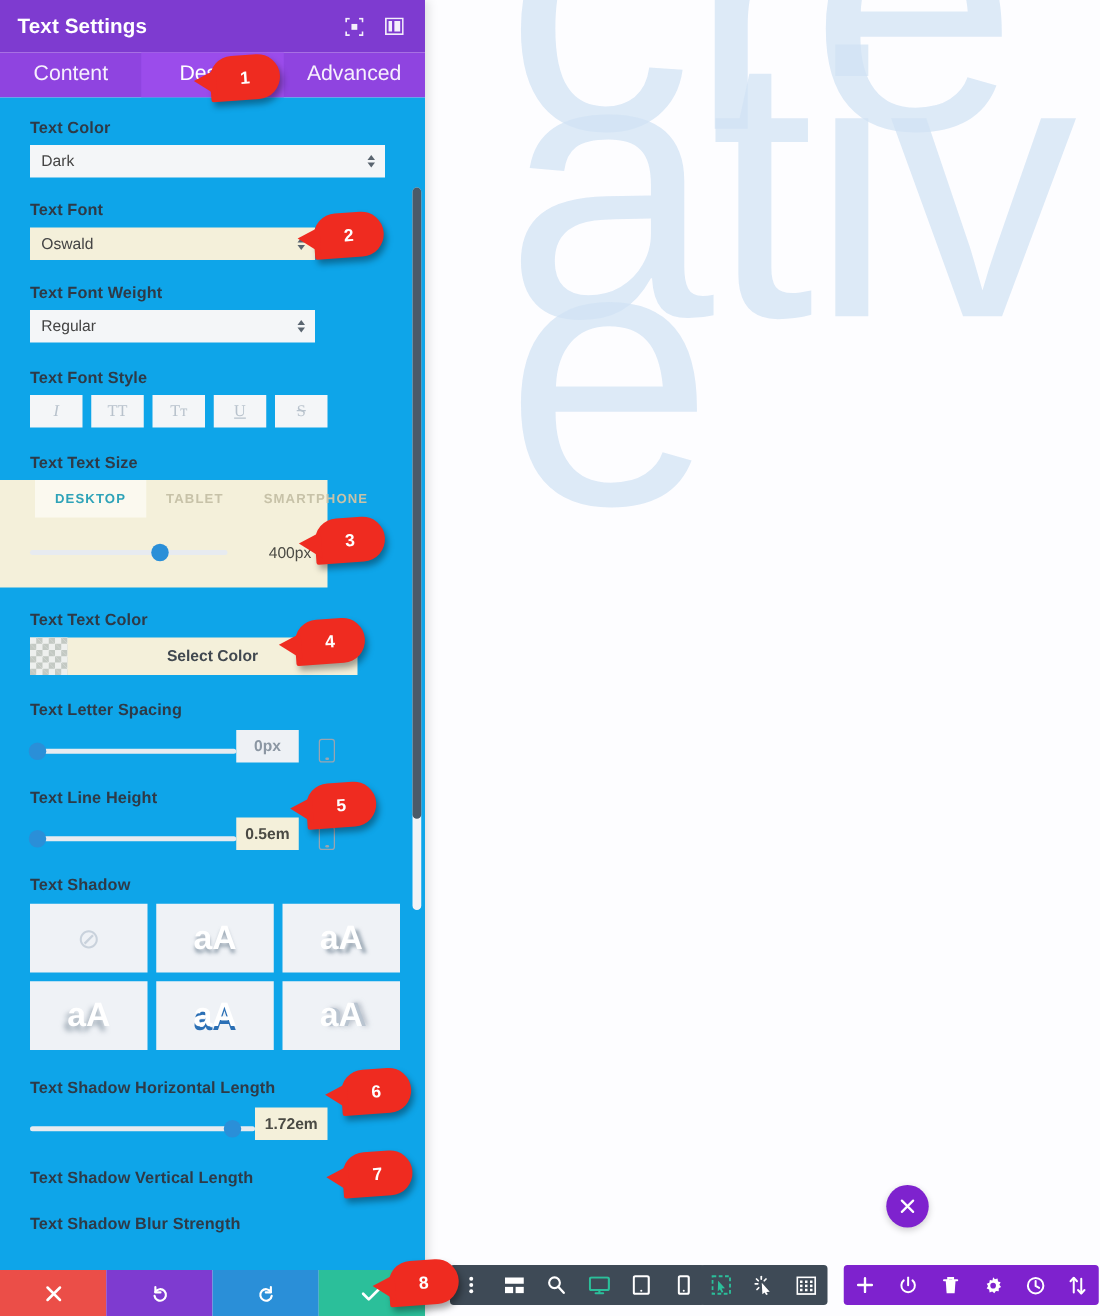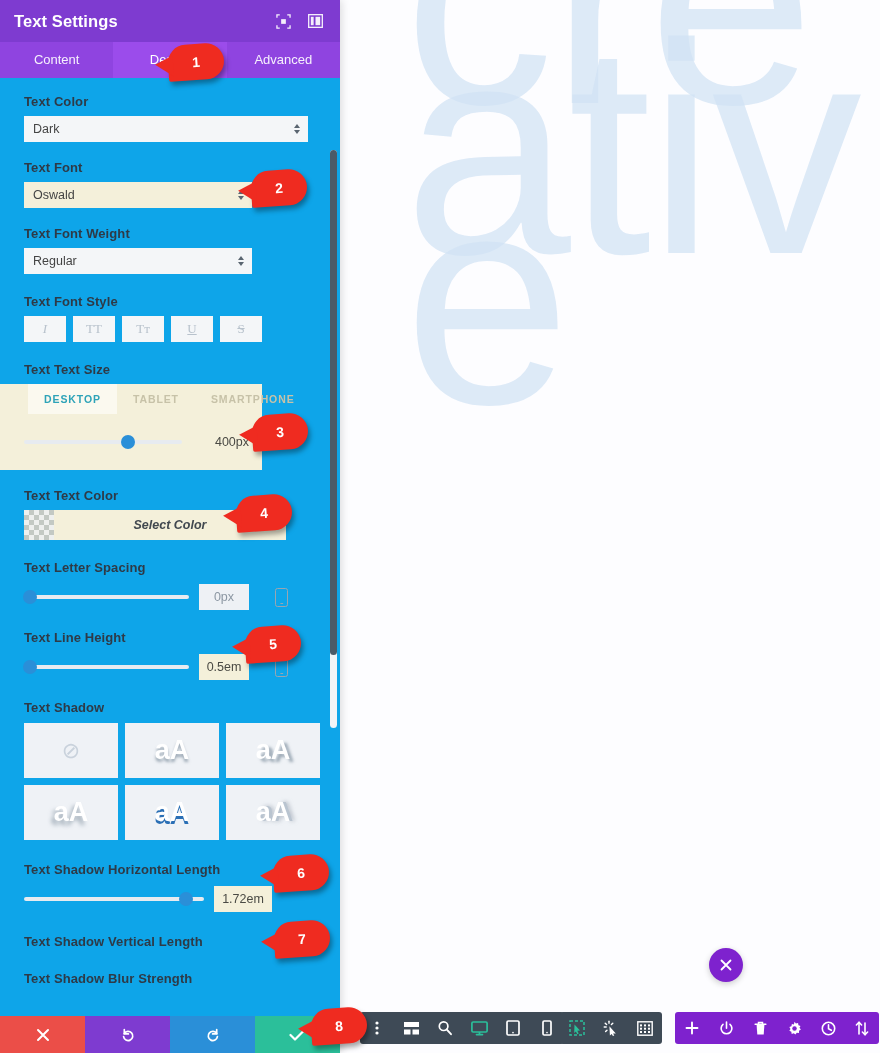--- a/index.html
+++ b/index.html
@@ -52,21 +52,21 @@
     display: flex; align-items: center; justify-content: center;
     opacity: 0.92; cursor: pointer;
   }
 
   .tabs {
     height: 36px; background: #8f44e0; display: flex;
     position: relative;
   }
   .tab {
     flex: 1; display: flex; align-items: center; justify-content: center;
-    color: rgba(255,255,255,0.92); font-size: 13px; cursor: pointer;
+    color: rgba(255,255,255,0.92); font-size: 17px; cursor: pointer;
     border-bottom: 2px solid transparent;
   }
   .tab.active { background: #9b4ceb; color: #fff; }
 
   .panel-body {
     position: absolute; top: 78px; left: 0; right: 0; bottom: 37px;
     background: #0ea5e9; overflow: hidden;
   }
   .scrollbar-track {
     position: absolute; right: 3px; top: 72px; width: 7px; height: 578px;
@@ -133,37 +133,37 @@
     background: #2a8fd8; top: 2px; cursor: pointer;
   }
 
   .val-box {
     height: 26px; min-width: 52px; background: #eef1f5;
     display: flex; align-items: center; justify-content: center;
     font-size: 12.5px; color: #8c97a3; cursor: text;
   }
   .val-box.highlight { background: #f4f0da; color: #4a4a44; }
 
-  .row-slider { display: flex; align-items: center; gap: 10px; margin-top: 9px; }
+  .row-slider { display: flex; align-items: flex-end; margin-top: 9px; font-weight: bold; }
 
   
   .color-row {
     display: flex; align-items: center; height: 30px;
     background: #f4f0da; margin-top: 6px;
   }
   .swatch {
     width: 30px; height: 30px; flex: none;
     background-image:
       linear-gradient(45deg, #c3c9c3 25%, transparent 25%, transparent 75%, #c3c9c3 75%),
       linear-gradient(45deg, #c3c9c3 25%, #eef0ee 25%, #eef0ee 75%, #c3c9c3 75%);
     background-size: 10px 10px; background-position: 0 0, 5px 5px;
   }
   .color-label {
     flex: 1; text-align: center; font-size: 12.5px; color: #41484f;
-    font-weight: bold; cursor: pointer; font-style: italic;
+    font-weight: bold; cursor: pointer;
   }
 
   .mobile-icon {
     width: 13px; height: 19px; border: 1.6px solid #9aa5b1; border-radius: 2.5px;
     flex: none; cursor: pointer; position: relative;
   }
   .mobile-icon::after {
     content: ""; position: absolute; left: 50%; bottom: 1.3px;
     transform: translateX(-50%); width: 3.5px; height: 1.3px; background: #9aa5b1;
     border-radius: 1px;

